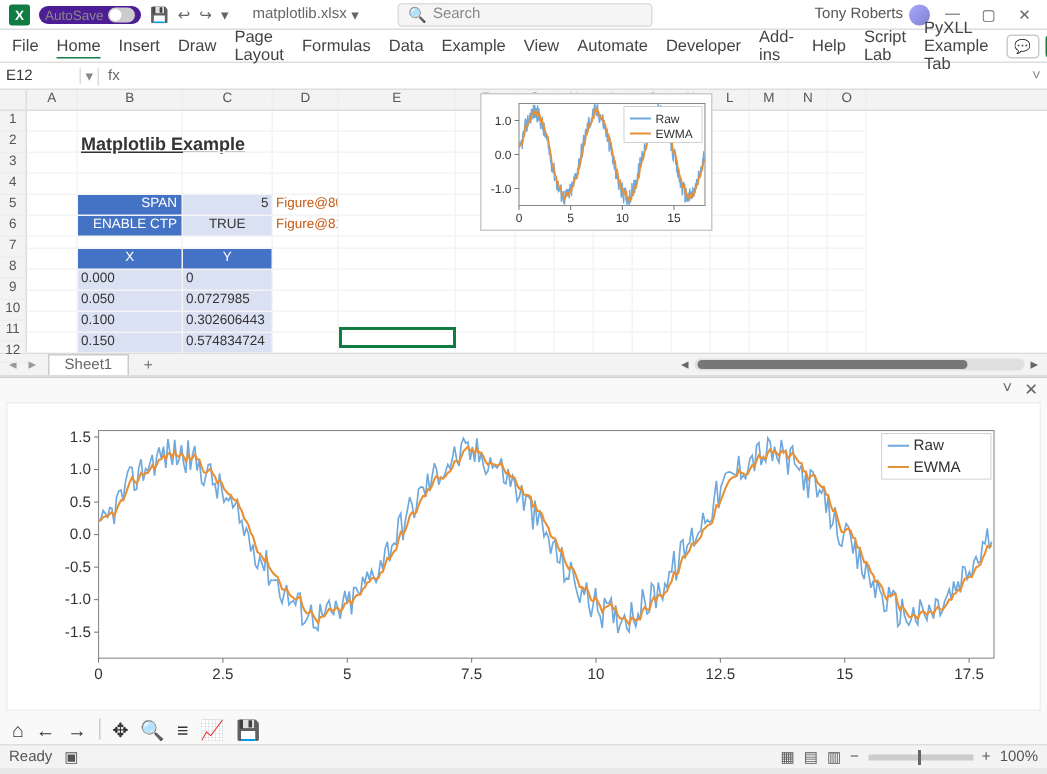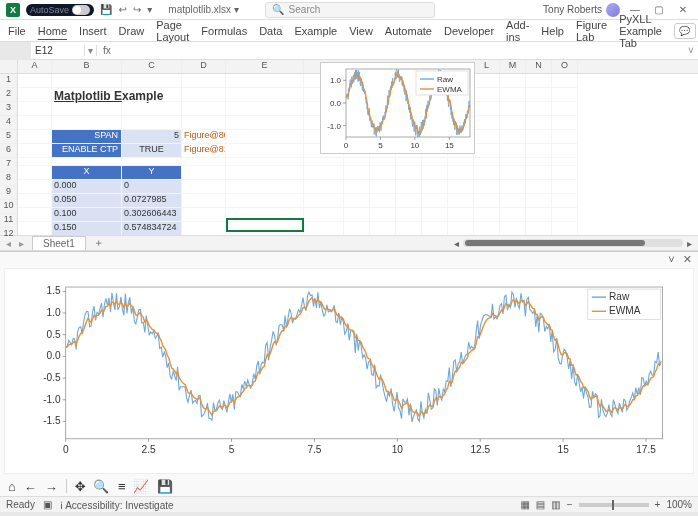--- a/index.html
+++ b/index.html
@@ -1,41 +1,41 @@
 <!DOCTYPE html>
 <html><head>
 <meta charset="utf-8">
 <style>
   * { box-sizing: border-box; margin: 0; padding: 0; font-family: "Segoe UI", Arial, sans-serif; }
   body { width: 698px; height: 516px; overflow: hidden; background: #e8e8e8; font-size: 11px; color: #333; }
 
   
   .titlebar { height: 20px; background: #ffffff; display: flex; align-items: center; padding: 0 6px; gap: 6px; color: #888; border-bottom:1px solid #ddd;}
   .titlebar .xl-icon { width: 14px; height: 14px; background: #107c41; border-radius: 2px; display:inline-flex;align-items:center;justify-content:center;color:#fff;font-size:9px;font-weight:bold;}
-  .titlebar .autosave-pill { display:flex; align-items:center; gap:3px; background:#0f172a; border-radius:8px; padding:1px 4px; font-size:9px;}
+  .titlebar .autosave-pill { display:flex; align-items:center; gap:3px; background:#4c1d95; border-radius:8px; padding:1px 4px; font-size:9px;}
   .titlebar .pill-toggle { width:18px; height:10px; background:#ccc; border-radius:5px; position:relative;}
   .titlebar .pill-toggle::after{content:"";width:8px;height:8px;background:#fff;border-radius:50%;position:absolute;top:1px;left:1px;}
   .titlebar .qat { display:flex; gap:6px; align-items:center; color:#666; font-size:10px;}
   .titlebar .dropdown-file { margin-left:10px; font-size:10px; color:#666; display:flex; align-items:flex-start; gap:3px;}
   .titlebar .search { flex:0 0 170px; margin-left:20px; height:16px; background:#f5f5f5; border:1px solid #ddd; border-radius:3px; display:flex; align-items:center; padding:0 6px; gap:4px; color:#888; font-size:10px;}
   .titlebar .spacer { flex:1; }
   .titlebar .user { display:flex; align-items:center; gap:4px; font-size:10px; color:#555;margin-left:34px;}
   .titlebar .avatar { width:14px;height:14px;border-radius:50%;background:linear-gradient(135deg,#a8a8ff,#8080d0);}
   .titlebar .winbtn { width:18px; text-align:center; color:#666; font-size:10px;}
 
   
   .ribbon { height: 22px; background:#fff; display:flex; align-items:center; padding:0 8px; gap:12px; border-bottom:1px solid #ddd; font-size:11px; color:#444;}
   .ribbon .tab { cursor:default; }
   .ribbon .tab.active { text-decoration: underline; text-decoration-color:#107c41; text-underline-offset:4px;}
   .ribbon .right-btns { margin-left:auto; display:flex; gap:4px;}
   .ribbon .rbtn { width:22px; height:16px; border:1px solid #ccc; border-radius:3px; display:flex;align-items:center;justify-content:center; font-size:9px; color:#555;}
   .ribbon .rbtn.green { background:#107c41; color:#fff; border-color:#107c41;}
 
   
-  .fxrow { height:18px; background:#fff; display:flex; align-items:center; border-bottom:1px solid #ddd; font-size:10px;margin-left:31px;}
+  .fxrow { height:18px; background:#fff; display:flex; align-items:center; border-bottom:1px solid #ddd; font-size:10px;}
   .namebox { width:54px; padding:0 4px; border-right:1px solid #ddd; color:#333;}
   .namebox-dd { width:12px; text-align:center; color:#888; border-right:1px solid #ddd;}
   .fx-lbl { padding:0 6px; color:#666;text-align:center;}
   .fx-input { flex:1; padding:0 4px; color:#333;}
   .fx-dd { width:14px; text-align:center; color:#888;}
 
   
   .sheet-area { height: 175px; background:#fff; display:flex; position:relative;}
   .rowgutter { width:18px; background:#f3f3f3; border-right:1px solid #ddd;}
   .rowgutter .sel-all { height:14px; border-bottom:1px solid #ddd;}
@@ -120,21 +120,21 @@
   <span class="tab">Draw</span>
   <span class="tab">Page Layout</span>
   <span class="tab">Formulas</span>
   <span class="tab">Data</span>
   <span class="tab">Example</span>
   <span class="tab">View</span>
   <span class="tab">Automate</span>
   <span class="tab">Developer</span>
   <span class="tab">Add-ins</span>
   <span class="tab">Help</span>
-  <span class="tab">Figure Lab</span>
+  <span class="tab">Script Lab</span>
   <span class="tab">PyXLL Example Tab</span>
   <span class="right-btns">
     <span class="rbtn">💬</span>
     <span class="rbtn green">▸</span>
 
   </span>
 </div>
 
 <div class="fxrow">
   <span class="namebox">E12</span>
@@ -495,24 +495,20 @@
     <span>🔍</span>
     <span>≡</span>
     <span>📈</span>
     <span>💾</span>
   </div>
 </div>
 
 <div class="status">
   <span>Ready</span>
   <span>▣</span>
-  <span>
-    <span>ℹ</span>
-    <span>Accessibility: Investigate</span>
-  </span>
   <span class="right">
     <span>▦</span>
     <span>▤</span>
     <span>▥</span>
     <span>−</span>
     <span class="zoom-track"></span>
     <span>+</span>
     <span>100%</span>
   </span>
 </div>

